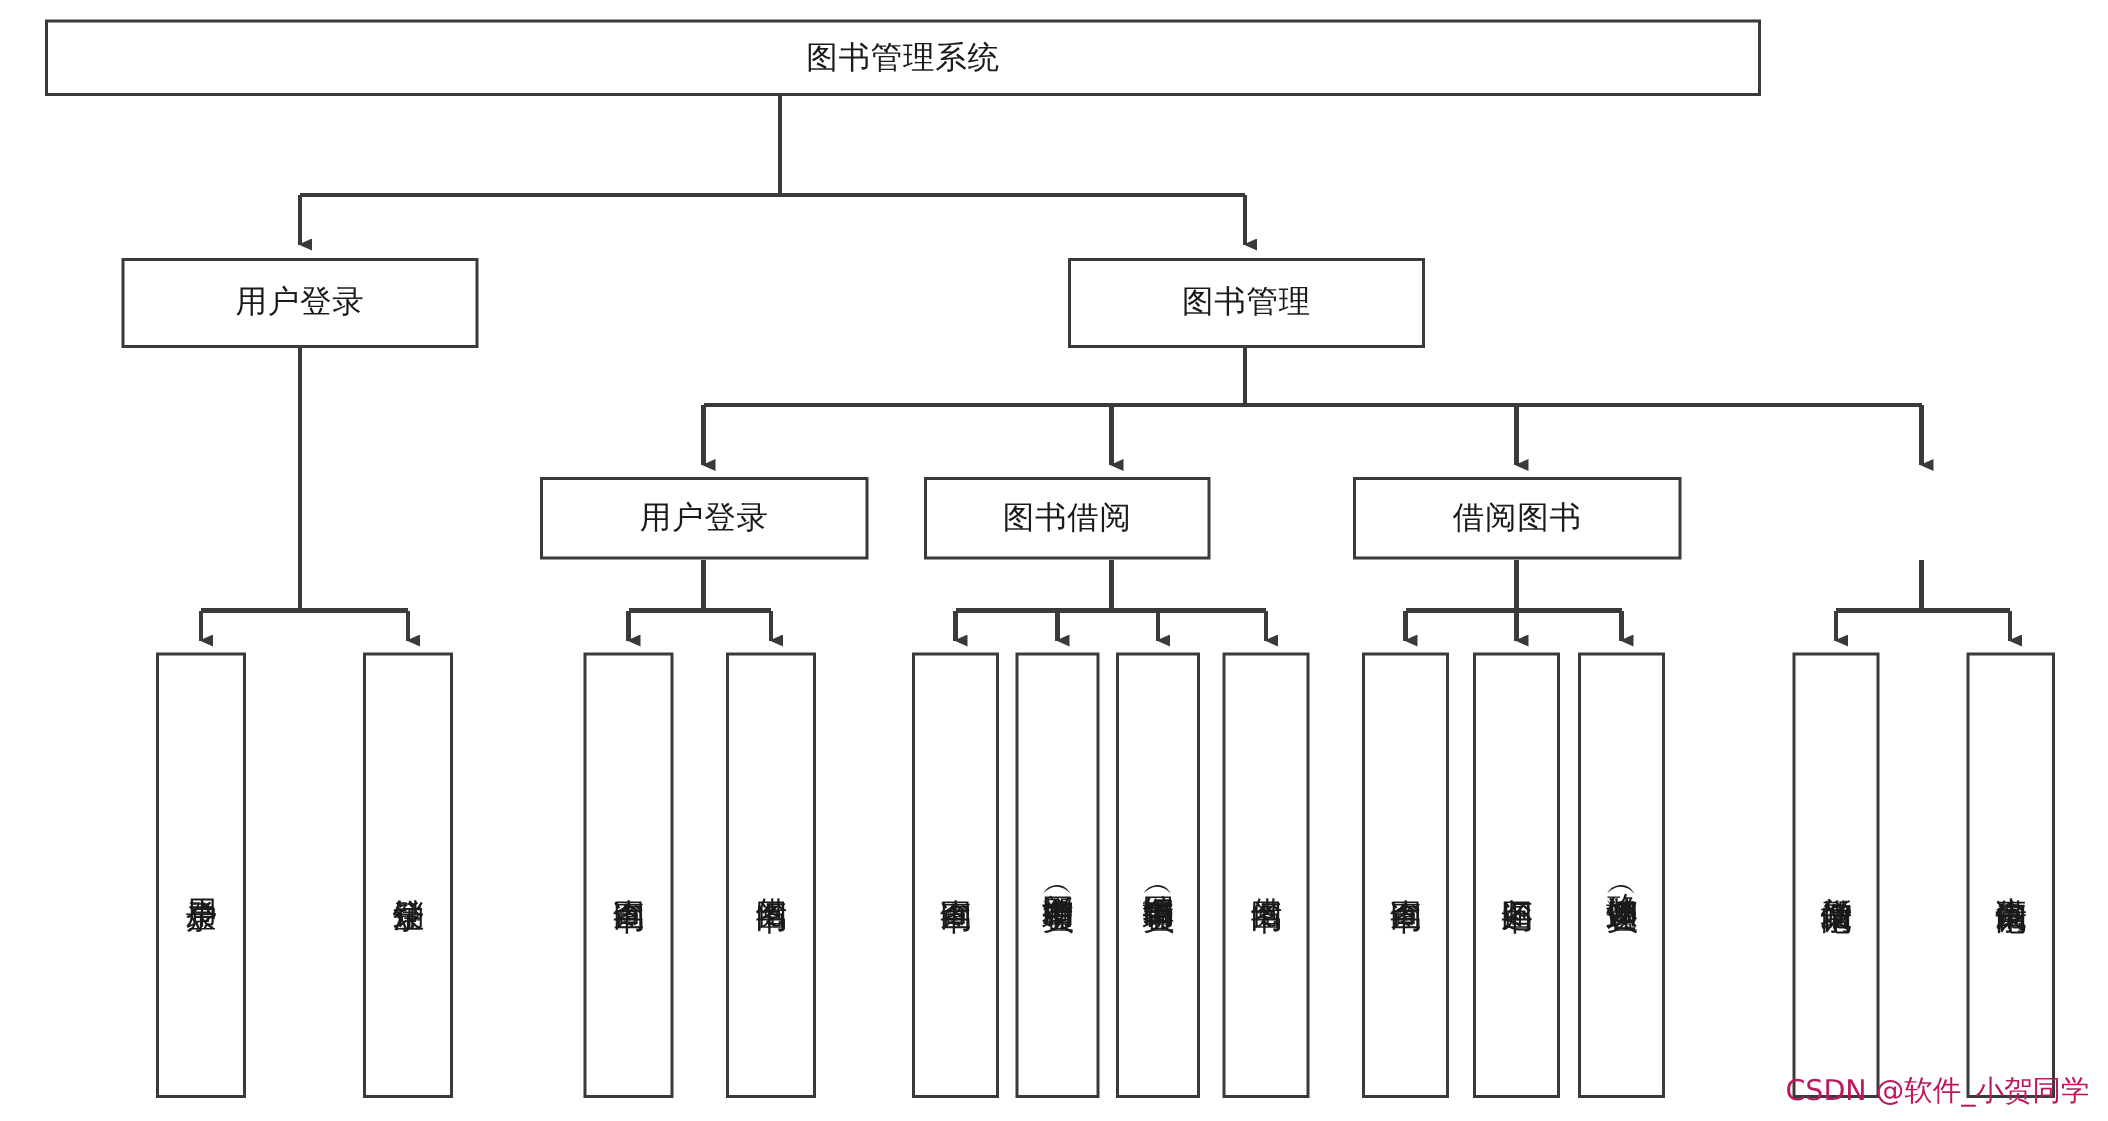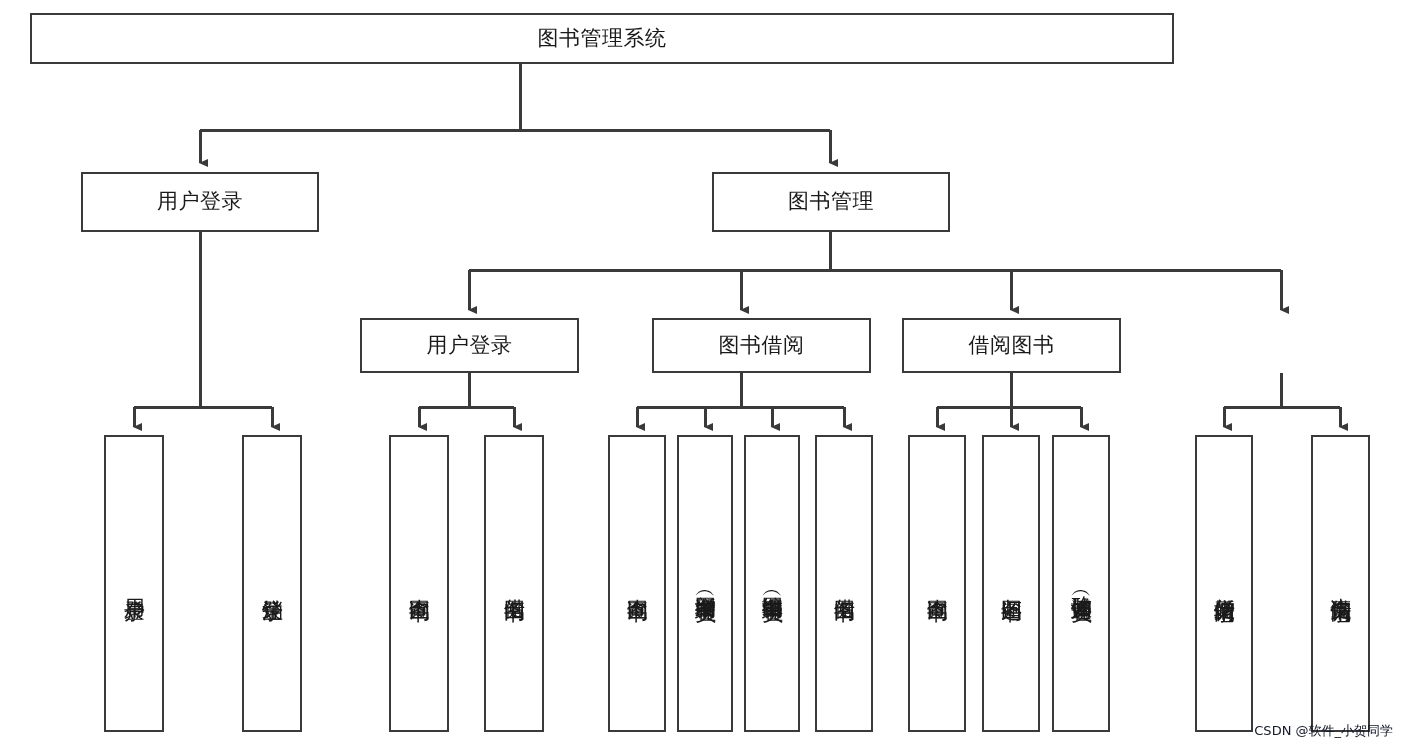--- a/index.html
+++ b/index.html
@@ -51,22 +51,22 @@
     writing-mode: vertical-rl;
     text-orientation: upright;
     line-height: 1.18;
     letter-spacing: 1px;
     white-space: nowrap;
   }
   .watermark {
     position: absolute;
     right: 12px;
     bottom: 7px;
-    font-size: 13px;
-    color: #0f172a;
+    font-size: 19px;
+    color: #be185d;
     white-space: nowrap;
     user-select: none;
   }
 </style>
 </head>
 <body>
 
 <div id="diagram-root">
 
   <svg class="connector-layer" viewBox="0 0 1405 747">
@@ -126,21 +126,21 @@
   <div class="node-box" style="left:81px; top:172px; width:238px; height:60px;">
     <span class="node-label-h">用户登录</span>
   </div>
   <div class="node-box" style="left:712px; top:172px; width:238px; height:60px;">
     <span class="node-label-h">图书管理</span>
   </div>
 
   <div class="node-box" style="left:360px; top:318px; width:219px; height:55px;">
     <span class="node-label-h">用户登录</span>
   </div>
-  <div class="node-box" style="left:652px; top:318px; width:219px; height:55px;">
+  <div class="node-box" style="left:616px; top:318px; width:191px; height:55px;">
     <span class="node-label-h">图书借阅</span>
   </div>
   <div class="node-box" style="left:902px; top:318px; width:219px; height:55px;">
     <span class="node-label-h">借阅图书</span>
   </div>
 
   <div class="node-box" style="left:104px; top:435px; width:60px; height:297px;">
     <span class="node-label-v">用户登录</span>
   </div>
   <div class="node-box" style="left:242px; top:435px; width:60px; height:297px;">

